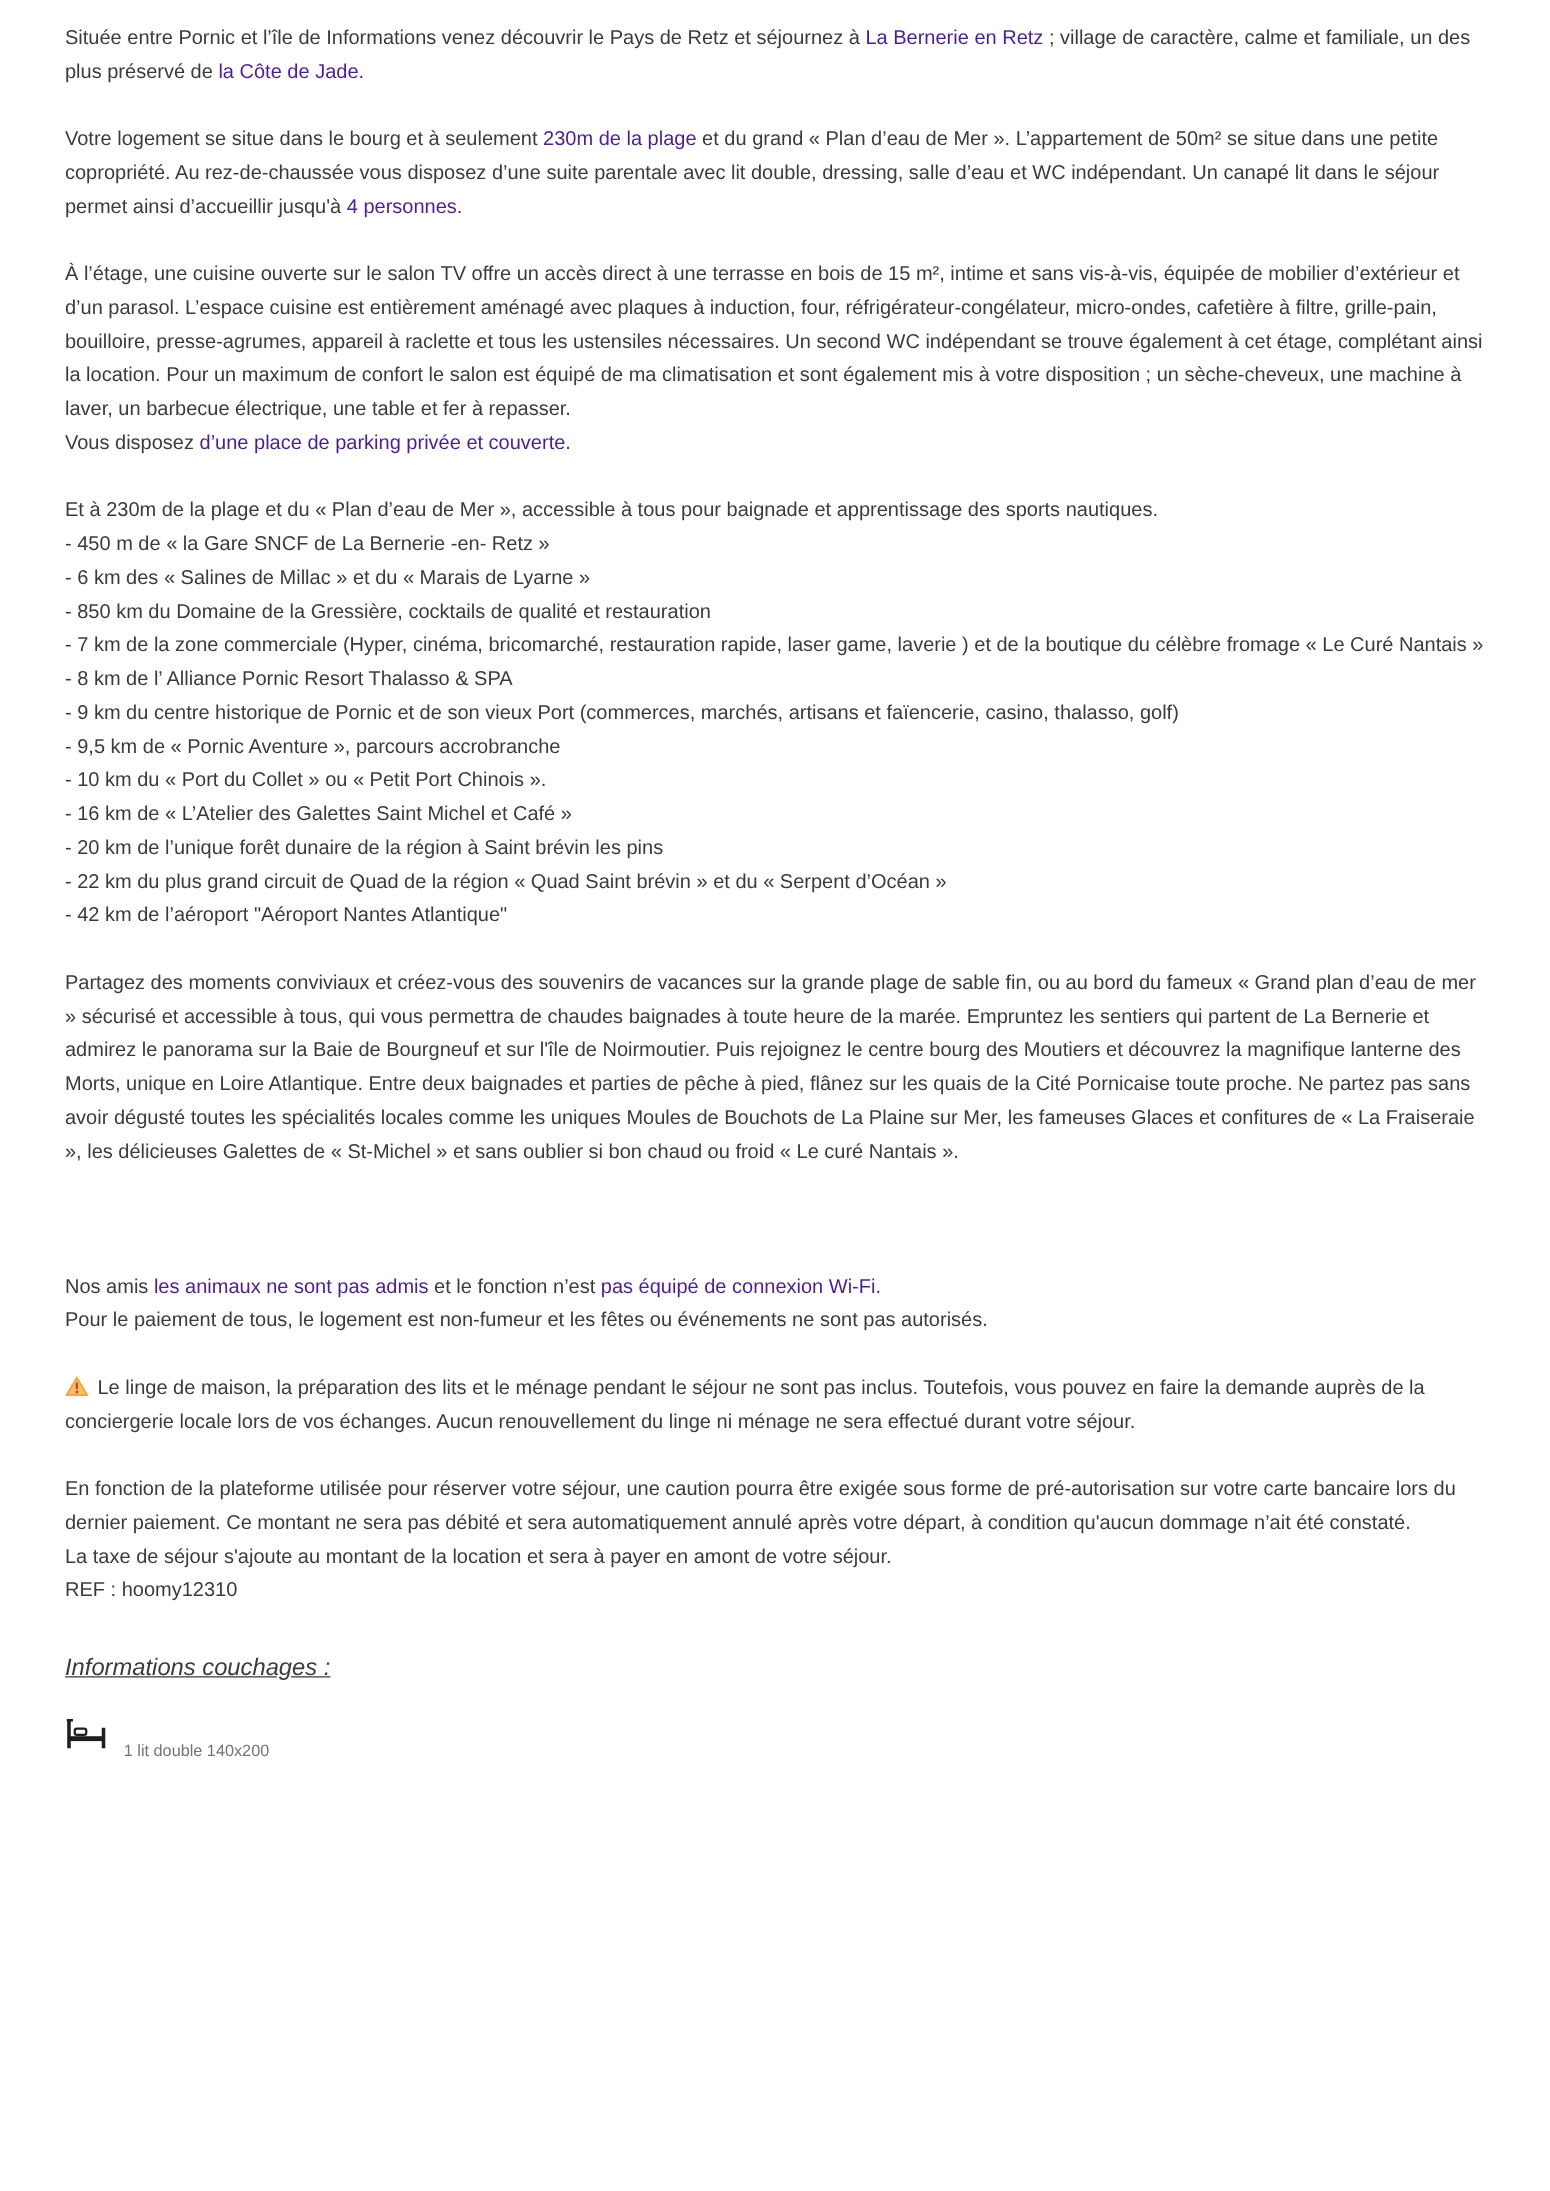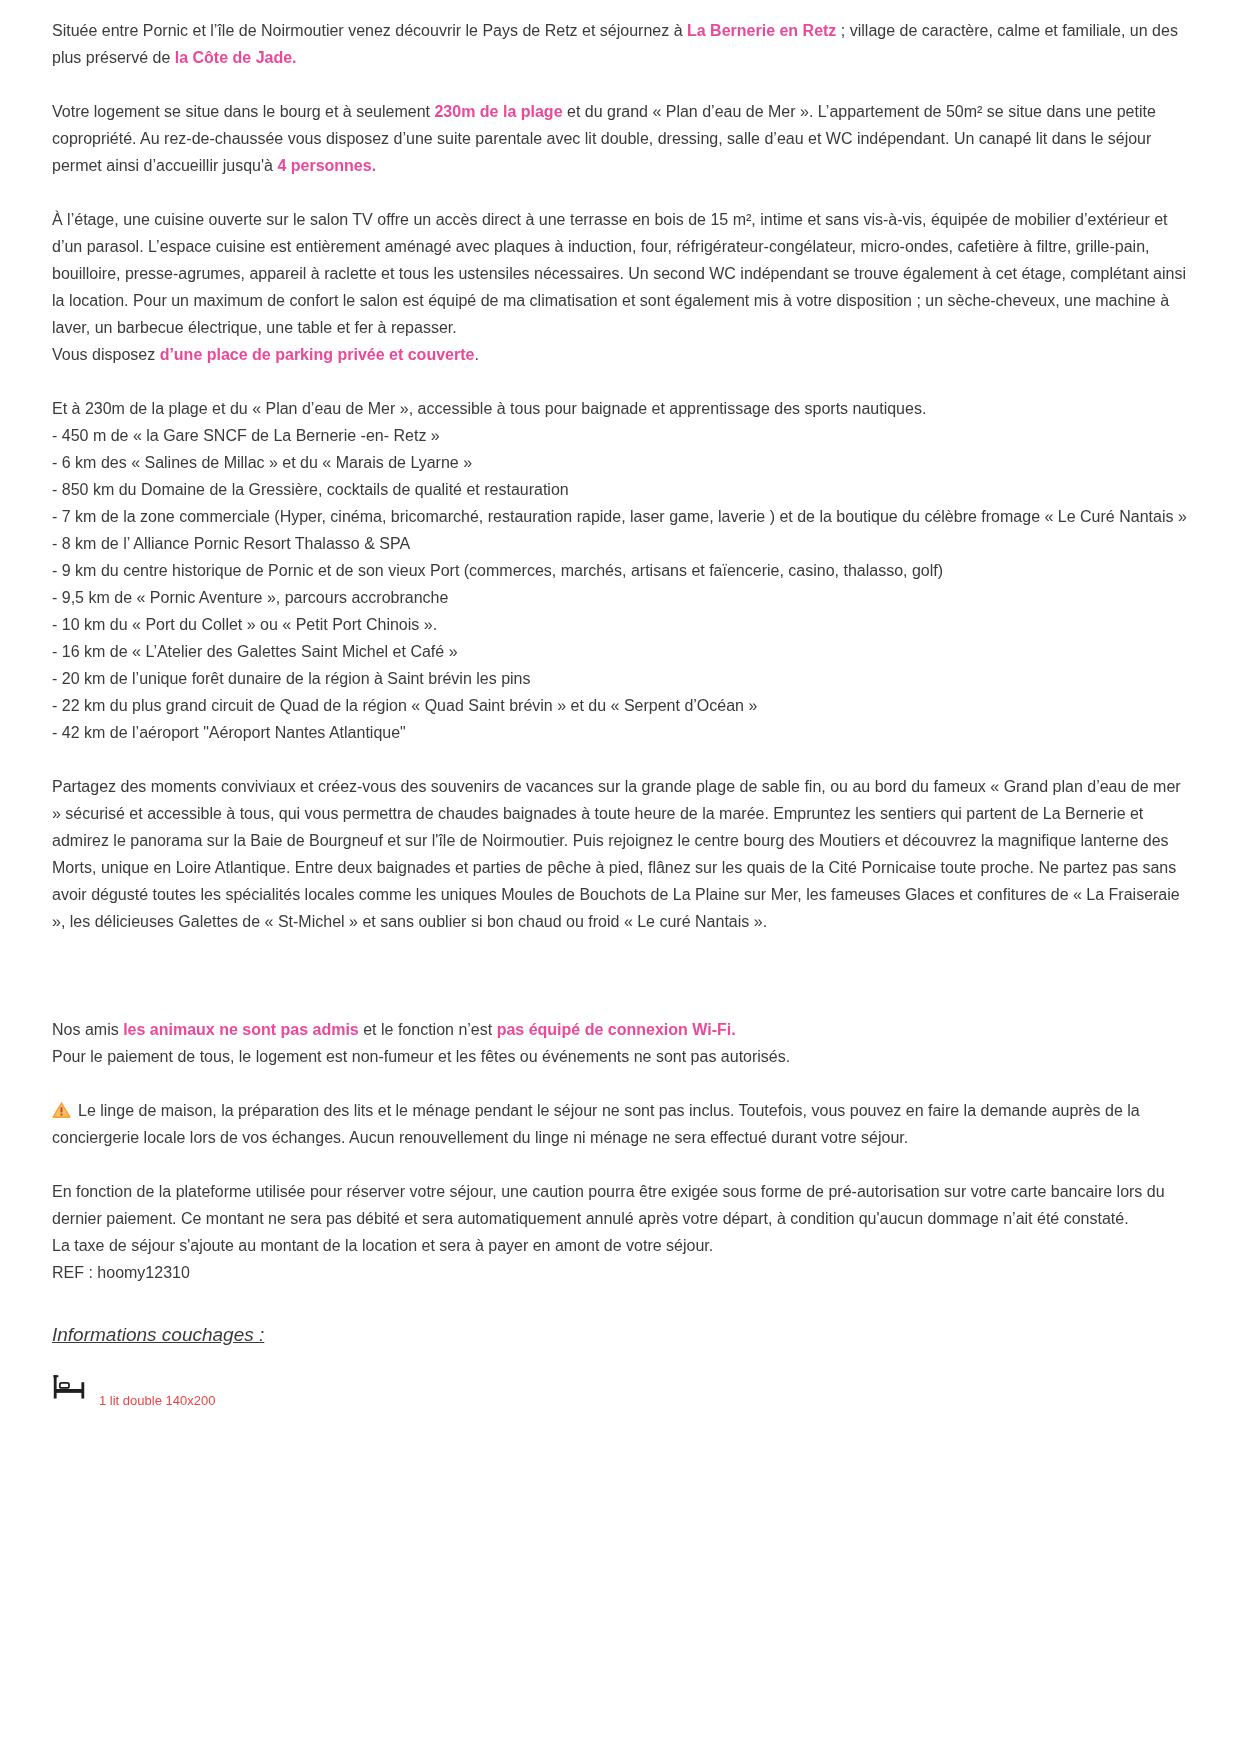--- a/index.html
+++ b/index.html
@@ -17,21 +17,21 @@
     line-height: 27px;
     color: #3b3b3b;
     -webkit-font-smoothing: antialiased;
   }
   main { display: block; }
   p.para {
     margin: 27px 0;
     white-space: normal;
   }
   p.para:first-child { margin-top: 0; }
-  strong { font-weight: 700; color: #ec4899; }
+  strong { font-weight: 400; color: #4c1d95; }
   .warn-icon {
     display: inline-block;
     vertical-align: -2px;
     margin-right: 7px;
   }
   section.sleeping { margin-top: 40px; }
   .couchage-heading {
     font-size: 19px;
     line-height: 18px;
     font-style: italic;
@@ -44,29 +44,29 @@
     display: flex;
     align-items: flex-end;
     gap: 13px;
     margin-top: 27px;
   }
   .bed-row .bed-icon-box { flex: 0 0 auto; }
   .bed-label {
     font-size: 13px;
     line-height: 16px;
     transform: translateY(7px);
-    color: #ef4444;
+    color: #737373;
   }
 </style>
 </head>
 <body>
 
 <main>
   <div>
-      <p class="para"><span>Située entre Pornic et l’île de Noirmoutier venez découvrir le Pays de Retz et séjournez à </span><strong>La Bernerie en Retz</strong><span> ; village de caractère, calme et familiale, un des plus préservé de </span><strong>la Côte de Jade.</strong></p>
+      <p class="para"><span>Située entre Pornic et l’île de Informations venez découvrir le Pays de Retz et séjournez à </span><strong>La Bernerie en Retz</strong><span> ; village de caractère, calme et familiale, un des plus préservé de </span><strong>la Côte de Jade.</strong></p>
       <p class="para"><span>Votre logement se situe dans le bourg et à seulement </span><strong>230m de la plage</strong><span> et du grand « Plan d’eau de Mer ». L’appartement de 50m² se situe dans une petite copropriété. Au rez-de-chaussée vous disposez d’une suite parentale avec lit double, dressing, salle d’eau et WC indépendant. Un canapé lit dans le séjour permet ainsi d’accueillir jusqu'à </span><strong>4 personnes.</strong></p>
       <p class="para"><span>À l’étage, une cuisine ouverte sur le salon TV offre un accès direct à une terrasse en bois de 15 m², intime et sans vis-à-vis, équipée de mobilier d’extérieur et d’un parasol. L’espace cuisine est entièrement aménagé avec plaques à induction, four, réfrigérateur-congélateur, micro-ondes, cafetière à filtre, grille-pain, bouilloire, presse-agrumes, appareil à raclette et tous les ustensiles nécessaires. Un second WC indépendant se trouve également à cet étage, complétant ainsi la location. Pour un maximum de confort le salon est équipé de ma climatisation et sont également mis à votre disposition ; un sèche-cheveux, une machine à laver, un barbecue électrique, une table et fer à repasser.</span><br><span>Vous disposez </span><strong>d’une place de parking privée et couverte</strong><span>.</span></p>
       <p class="para"><span>Et à 230m de la plage et du « Plan d’eau de Mer », accessible à tous pour baignade et apprentissage des sports nautiques.</span><br><span>- 450 m de « la Gare SNCF de La Bernerie -en- Retz »</span><br><span>- 6 km des « Salines de Millac » et du « Marais de Lyarne »</span><br><span>- 850 km du Domaine de la Gressière, cocktails de qualité et restauration</span><br><span>- 7 km de la zone commerciale (Hyper, cinéma, bricomarché, restauration rapide, laser game, laverie ) et de la boutique du célèbre fromage « Le Curé Nantais »</span><br><span>- 8 km de l’ Alliance Pornic Resort Thalasso &amp; SPA</span><br><span>- 9 km du centre historique de Pornic et de son vieux Port (commerces, marchés, artisans et faïencerie, casino, thalasso, golf)</span><br><span>- 9,5 km de « Pornic Aventure », parcours accrobranche</span><br><span>- 10 km du « Port du Collet » ou « Petit Port Chinois ».</span><br><span>- 16 km de « L’Atelier des Galettes Saint Michel et Café »</span><br><span>- 20 km de l’unique forêt dunaire de la région à Saint brévin les pins</span><br><span>- 22 km du plus grand circuit de Quad de la région « Quad Saint brévin » et du « Serpent d’Océan »</span><br><span>- 42 km de l’aéroport "Aéroport Nantes Atlantique"</span></p>
       <p class="para"><span>Partagez des moments conviviaux et créez-vous des souvenirs de vacances sur la grande plage de sable fin, ou au bord du fameux « Grand plan d’eau de mer » sécurisé et accessible à tous, qui vous permettra de chaudes baignades à toute heure de la marée. Empruntez les sentiers qui partent de La Bernerie et admirez le panorama sur la Baie de Bourgneuf et sur l'île de Noirmoutier. Puis rejoignez le centre bourg des Moutiers et découvrez la magnifique lanterne des Morts, unique en Loire Atlantique. Entre deux baignades et parties de pêche à pied, flânez sur les quais de la Cité Pornicaise toute proche. Ne partez pas sans avoir dégusté toutes les spécialités locales comme les uniques Moules de Bouchots de La Plaine sur Mer, les fameuses Glaces et confitures de « La Fraiseraie », les délicieuses Galettes de « St-Michel » et sans oublier si bon chaud ou froid « Le curé Nantais ».</span></p>
       <p class="para"><br></p>
       <p class="para"><span>Nos amis </span><strong>les animaux ne sont pas admis</strong><span> et le fonction n’est </span><strong>pas équipé de connexion Wi-Fi.</strong><br><span>Pour le paiement de tous, le logement est non-fumeur et les fêtes ou événements ne sont pas autorisés.</span></p>
       <p class="para"><svg class="warn-icon" width="19" height="17" viewBox="0 0 19 17" aria-hidden="true">
     <path d="M9.5 0.8 L18.4 15.6 a1 1 0 0 1 -0.86 1.4 H1.46 a1 1 0 0 1 -0.86 -1.4 Z" fill="#F9A13B"></path>
     <path d="M9.5 3.4 L16.6 15.3 H2.4 Z" fill="#FCBE62"></path>
     <rect x="8.55" y="6" width="1.9" height="5.4" rx="0.9" fill="#C0453A"></rect>

